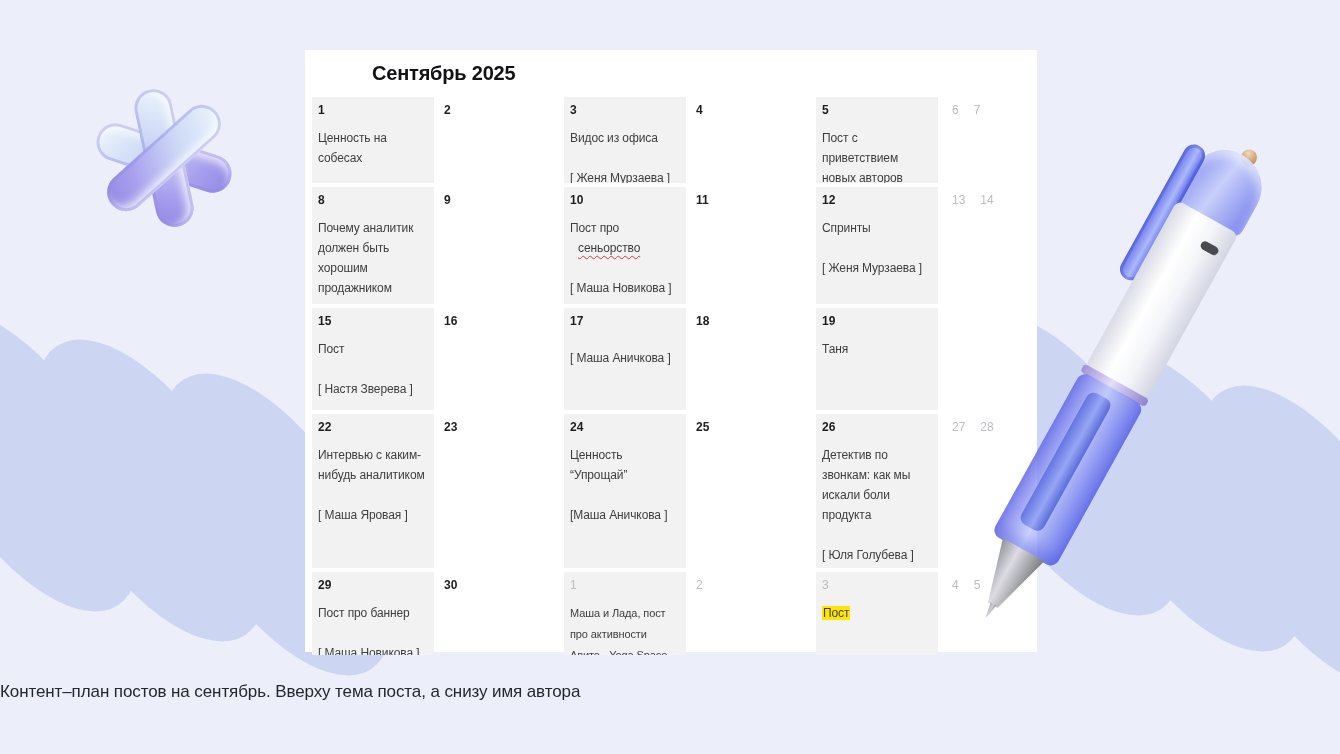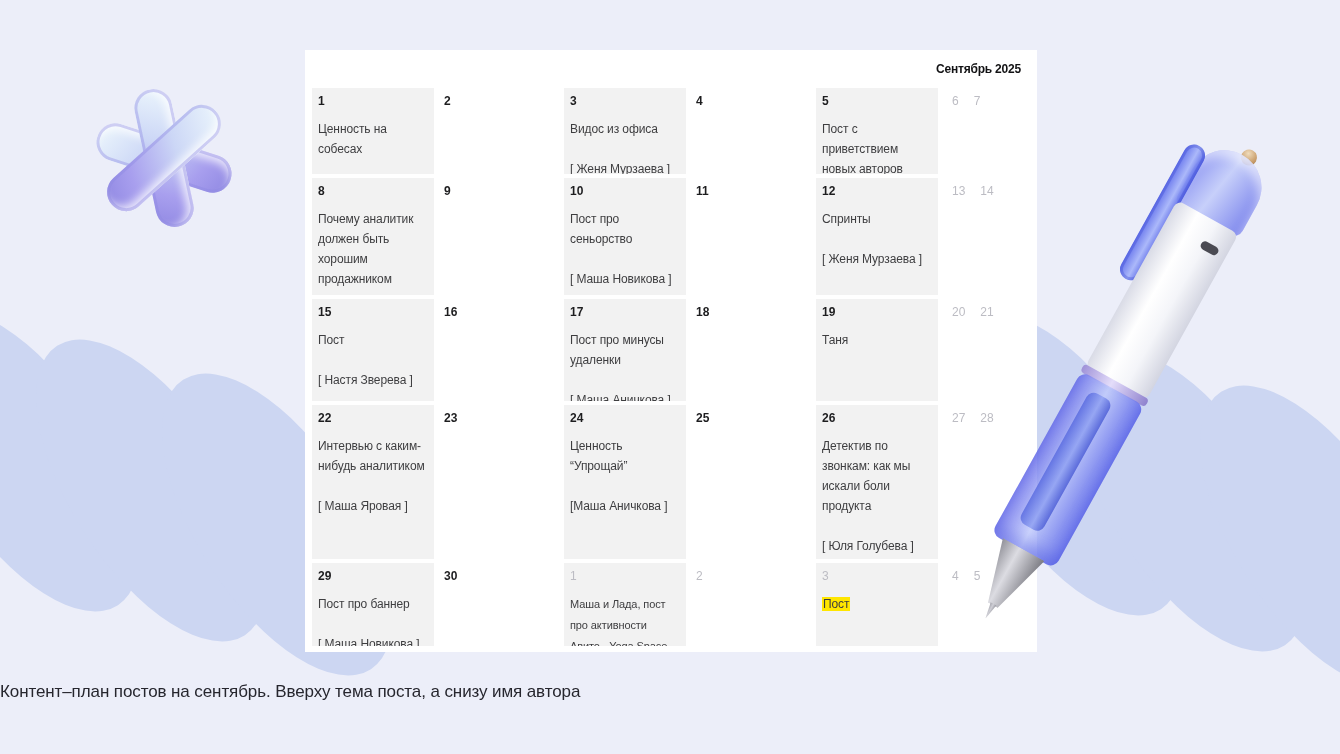--- a/index.html
+++ b/index.html
@@ -12,42 +12,42 @@
   .blob{
     position:absolute; width:158px; height:345px; background:#ccd6f2;
     border-radius:50%; transform:rotate(-33deg); z-index:0;
   }
   
   .card{
     position:absolute; left:305px; top:50px; width:732px; height:602px;
     background:#ffffff; z-index:1;
   }
   .cardTitle{
-    margin:12px 16px 0 67px; font-size:12px; font-weight:700; color:#121214;
+    margin:12px 4px 0 67px; font-size:20px; font-weight:700; color:#121214;
     letter-spacing:-0.2px;
-    text-align:right;
   }
   .cal{ margin:12px 0 0 7px; }
   .week{ display:flex; margin-bottom:4px; }
   .r1{height:86px}.r2{height:117px}.r3{height:102px}.r4{height:154px}.r5{height:83px}
   .cell{
     width:122px; margin-right:4px; box-sizing:border-box;
     padding:6px 8px 6px 6px; overflow:hidden;
   }
   .cell.gray{ background:#f2f2f2; }
   .num{ font-size:12px; font-weight:700; color:#1d1d1f; margin-bottom:11px; }
   .num.other{ color:#bcbcc3; font-weight:400; }
   .cTitle{ font-size:12px; color:#3e3e40; line-height:20px; letter-spacing:-0.1px; }
   .cTitle.small{ font-size:11px; line-height:21px; margin-top:2px; }
   .cAuthor{ font-size:12px; color:#3e3e40; line-height:20px; margin-top:20px; letter-spacing:-0.1px; }
   .hl{ background:#ffe600; padding:0 1px; }
   .missp{
-    text-decoration-style:wavy;
+    text-decoration:underline; text-decoration-style:wavy;
     text-decoration-color:#e03a2f; text-decoration-thickness:1px;
     text-underline-offset:3px;
+    margin-left:8px;
   }
   .weekend{ display:flex; gap:15px; padding:6px 0 0 10px; }
   .weekend span{ font-size:12px; color:#bcbcc3; }
   
   .caption{
     position:absolute; left:0; top:682px; width:100%; text-align:left;
     font-size:17px; color:#26262e; z-index:1; letter-spacing:-0.1px;
   }
   
   .asterisk{ position:absolute; left:90px; top:84px; width:148px; height:148px; z-index:2; }
@@ -187,33 +187,28 @@
         <div class="cell gray">
           <div class="num">15</div>
           <div class="cTitle">Пост</div>
           <div class="cAuthor">[ Настя Зверева ]</div>
         </div>
         <div class="cell">
           <div class="num">16</div>
         </div>
         <div class="cell gray">
           <div class="num">17</div>
-          <div class="cTitle">Пост про минусы удаленки</div>
           <div class="cAuthor">[ Маша Аничкова ]</div>
         </div>
         <div class="cell">
           <div class="num">18</div>
         </div>
         <div class="cell gray">
           <div class="num">19</div>
           <div class="cTitle">Таня</div>
-        </div>
-        <div class="weekend">
-          <span>20</span>
-          <span>21</span>
         </div>
       </div>
 
       <div class="week r4">
         <div class="cell gray">
           <div class="num">22</div>
           <div class="cTitle">Интервью с каким-нибудь аналитиком</div>
           <div class="cAuthor">[ Маша Яровая ]</div>
         </div>
         <div class="cell">

